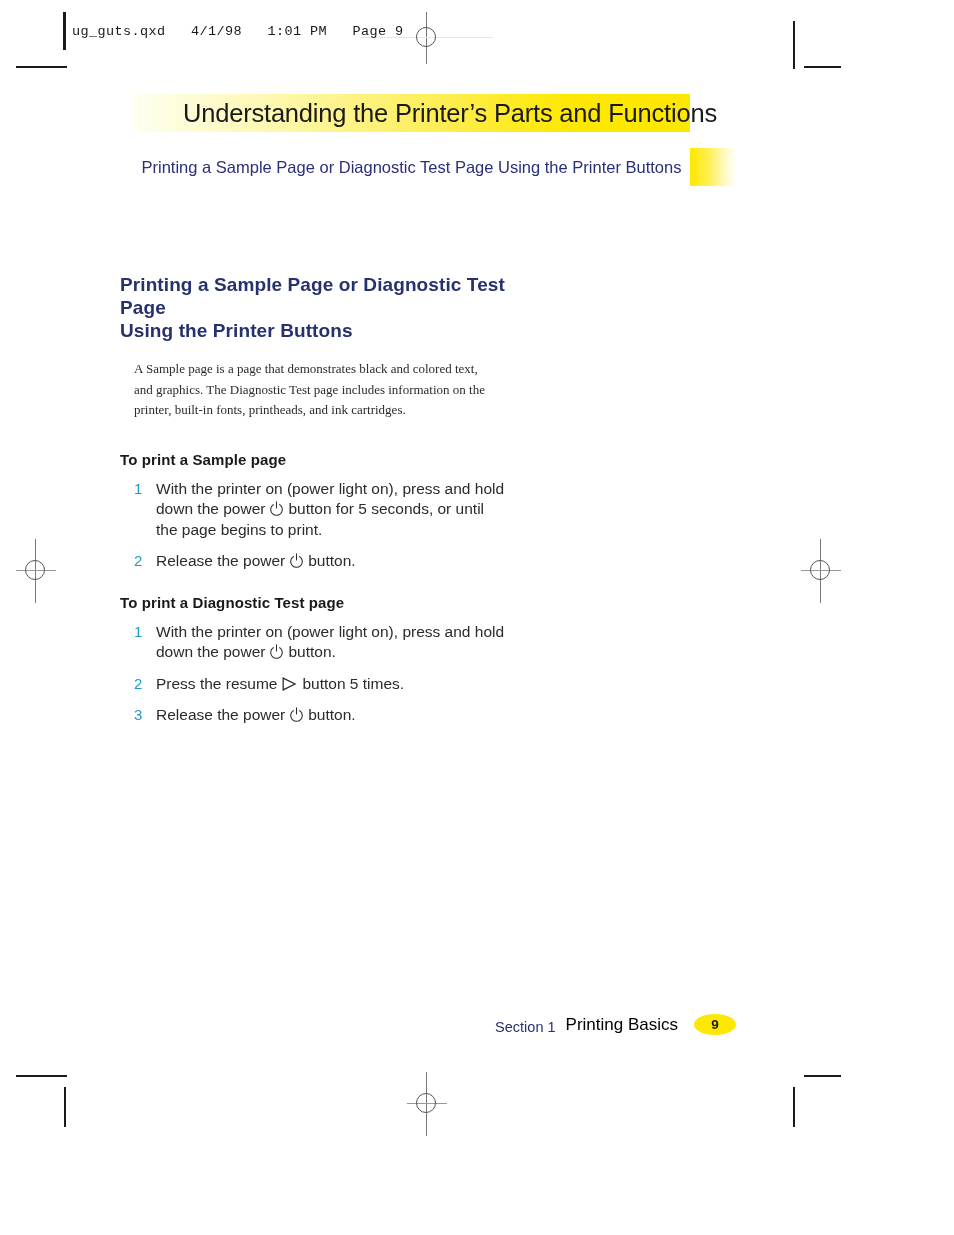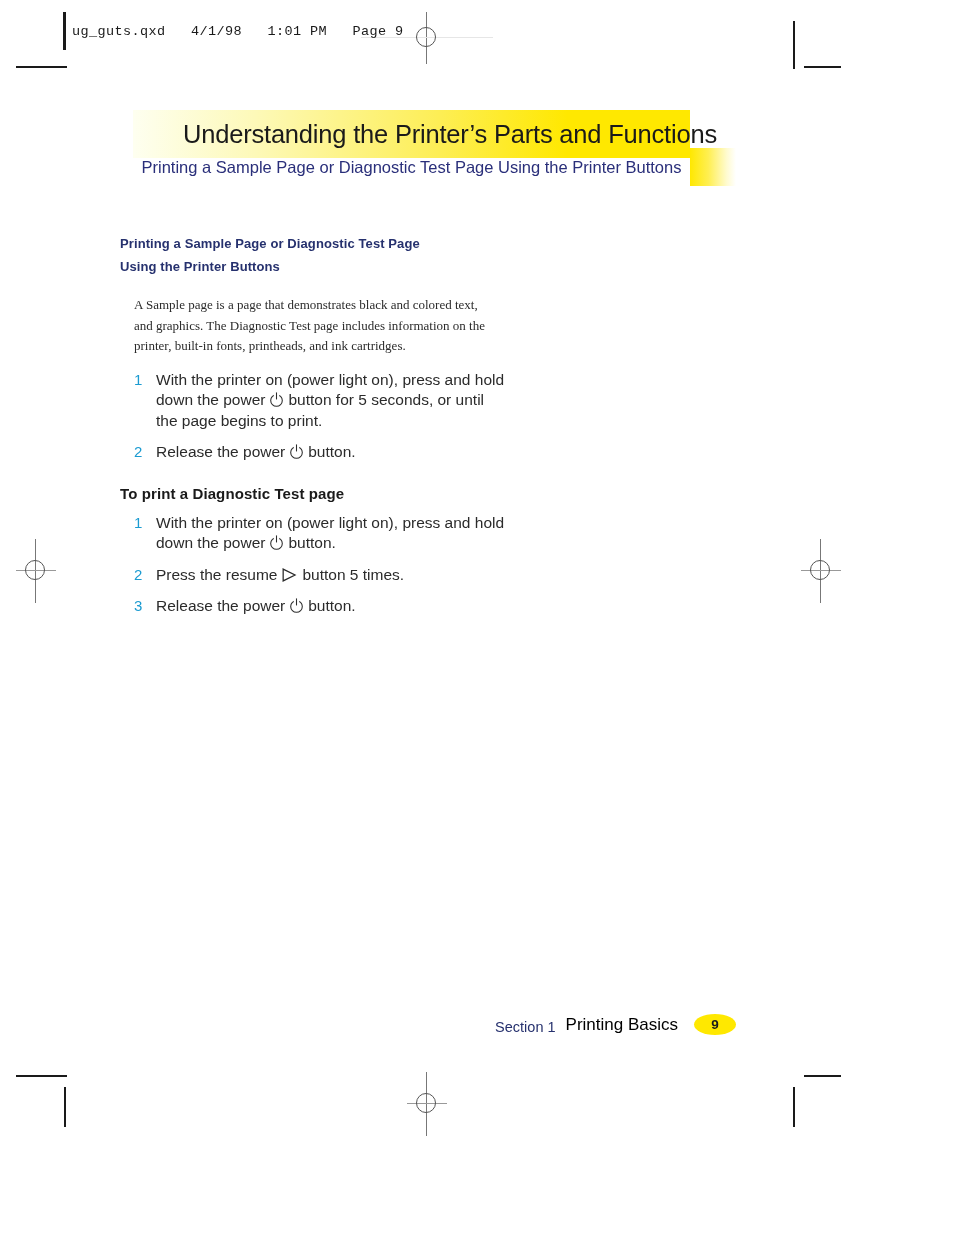--- a/index.html
+++ b/index.html
@@ -97,23 +97,23 @@
     font-size: 13.5px;
     letter-spacing: 0.4px;
     color: #1a1a1a;
     white-space: pre;
   }
 
   
   .banner {
     position: absolute;
     left: 133px;
-    top: 110px;
+    top: 94px;
     width: 557px;
-    height: 48px;
+    height: 38px;
     background: linear-gradient(to right, #fefff0 0%, #fdf9b8 22%, #fdee55 55%, #ffe800 78%, #ffe800 100%);
     display: flex;
     align-items: center;
     box-sizing: border-box;
   }
   .banner-title {
     padding-left: 50px;
     font-size: 25.5px;
     color: #1a1a1a;
     letter-spacing: -0.2px;
@@ -142,26 +142,27 @@
   }
 
   
   .content {
     position: absolute;
     left: 120px;
     top: 232px;
     width: 620px;
   }
   .section-heading {
-    font-size: 13px;
+    font-size: 19px;
     font-weight: bold;
     color: #26316e;
     line-height: 23px;
     letter-spacing: 0.1px;
     max-width: 400px;
+    margin-top: 41px;
   }
   .intro-para {
     margin-left: 14px;
     margin-top: 17px;
     font-size: 13px;
     color: #2b2b2b;
     line-height: 20.5px;
     max-width: 360px;
     font-family: Liberation Serif, serif;
   }
@@ -292,20 +293,21 @@
 
 <div class="content">
 
   <div class="section-heading">
     <span>Printing a Sample Page or Diagnostic Test Page</span><br>
     <span>Using the Printer Buttons</span>
   </div>
 
   <p class="intro-para">A Sample page is a page that demonstrates black and colored text, and graphics. The Diagnostic Test page includes information on the printer, built-in fonts, printheads, and ink cartridges.</p>
 
+  <div class="sub-heading">To print a Sample page</div>
 
   <ol class="step-list">
     <li class="step">
       <span class="step-num">1</span>
       <span class="step-text"><span>With the printer on (power light on), press and hold down the power</span><span class="icon-inline icon-power"><svg viewBox="0 0 24 24" width="17" height="17">
               <circle cx="12" cy="13.4" r="8.2" fill="none" stroke="#2b2b2b" stroke-width="1.5"></circle>
               <rect x="8.2" y="2.2" width="7.6" height="5.4" fill="#ffffff"></rect>
               <line x1="12" y1="2.6" x2="12" y2="11.4" stroke="#2b2b2b" stroke-width="1.5" stroke-linecap="round"></line>
             </svg></span><span>button for 5 seconds, or until the page begins to print.</span></span>
     </li>

